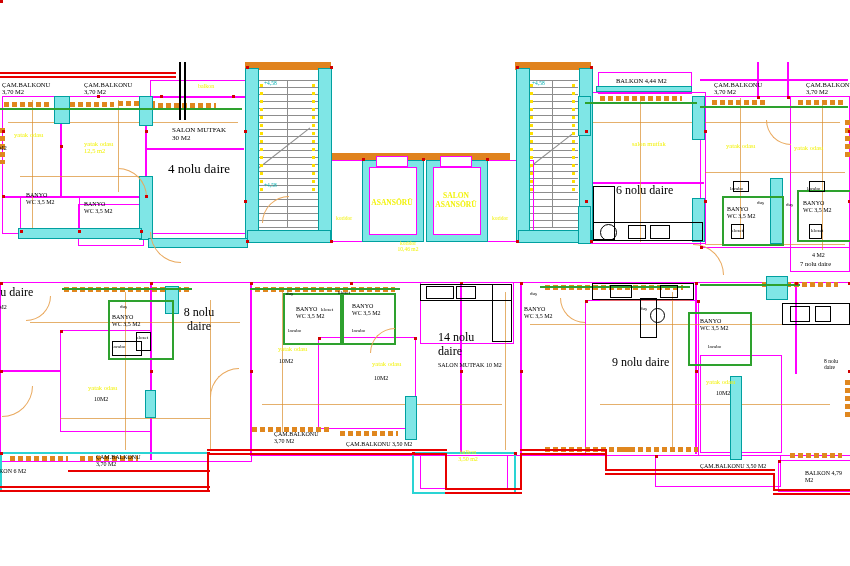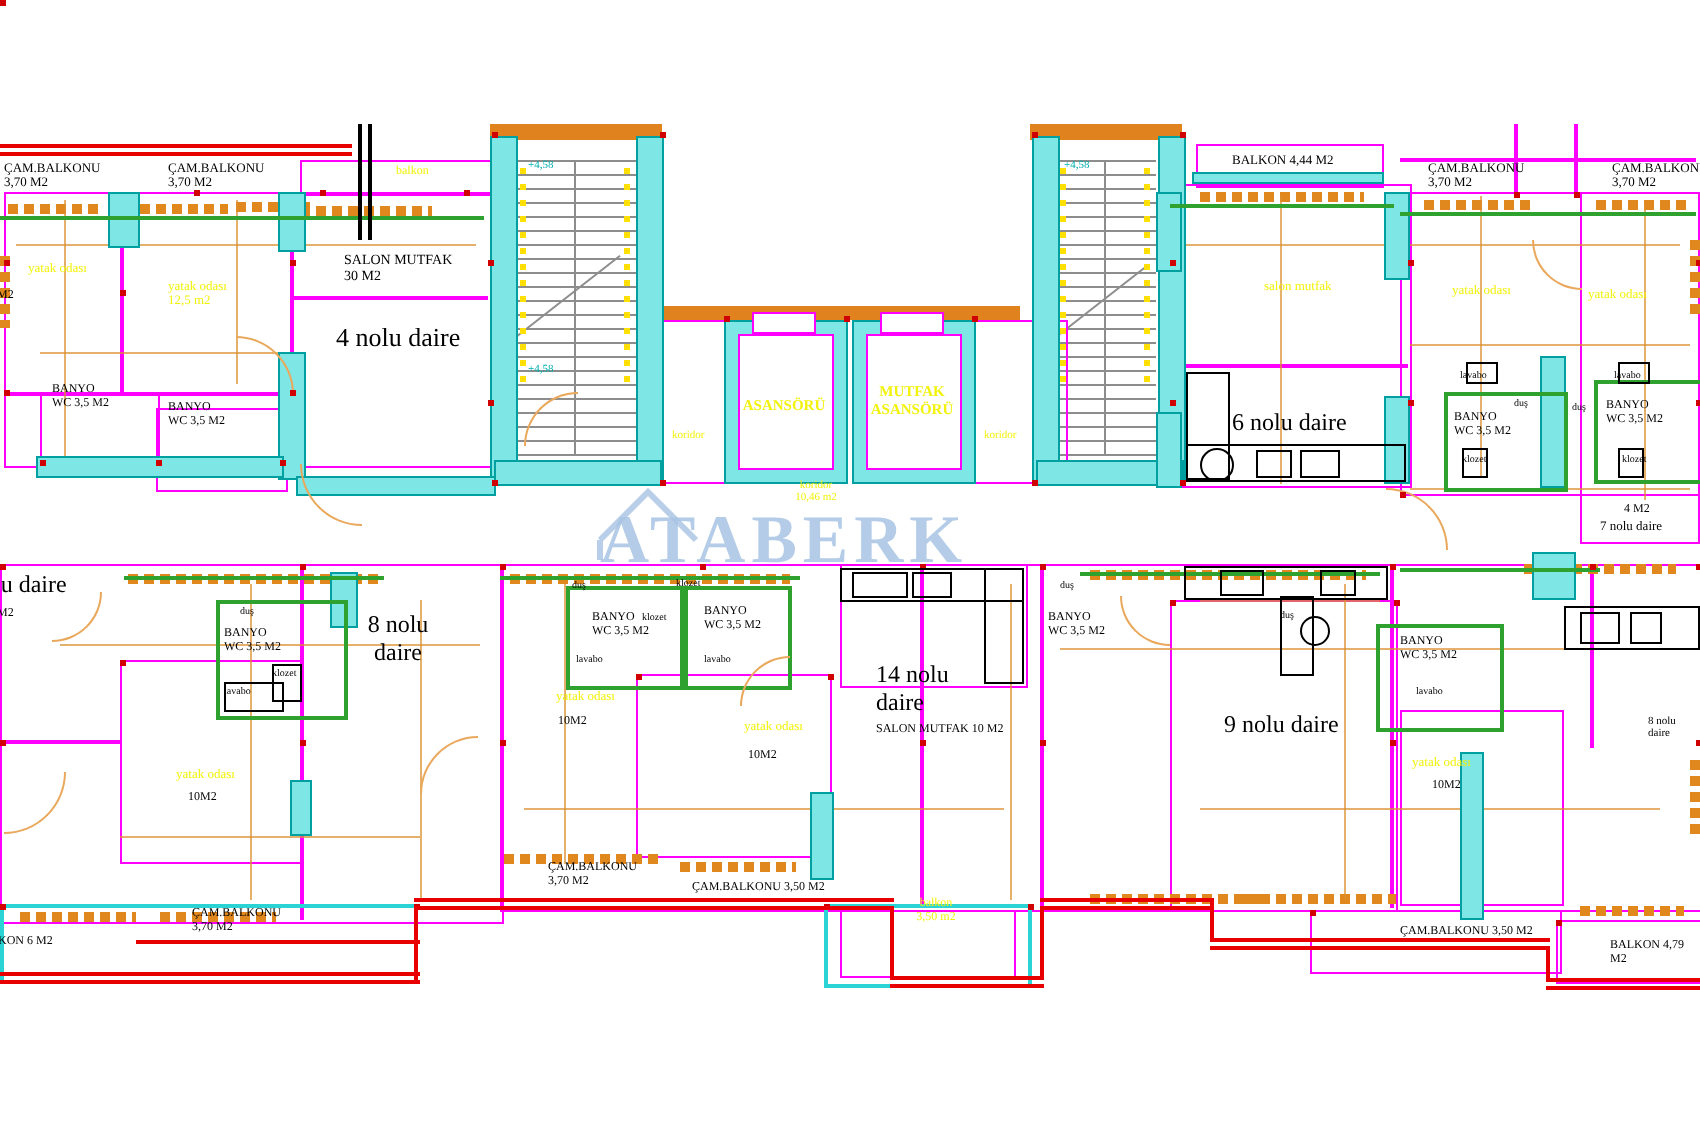--- a/index.html
+++ b/index.html
@@ -27,27 +27,20 @@
   .shaftin{background:#fff;border:1px solid #ff00ff;z-index:3;}
   .wm{position:absolute;z-index:6;color:#a8c4e4;font-family:"Liberation Serif",serif;
       font-size:34px;letter-spacing:3px;font-weight:bold;opacity:.85;}
   .ticks{position:absolute;left:0;top:0;width:3px;height:3px;background:#d00000;z-index:3;}
 </style>
 </head>
 <body>
 
 <div id="plan">
 
-  <div class="abs" style="left:294px;top:238px;z-index:6;">
-    <svg width="58" height="40" style="position:absolute;left:2px;top:2px;opacity:.8;">
-      <polyline points="4,30 28,6 52,30" fill="none" stroke="#a8c4e4" stroke-width="3"></polyline>
-      <line x1="4" y1="30" x2="4" y2="40" stroke="#a8c4e4" stroke-width="3"></line>
-    </svg>
-    <div class="wm" style="position:relative;left:6px;top:14px;">ATABERK</div>
-  </div>
   <div class="ticks" style="box-shadow: rgb(208, 0, 0) 97px 95px 0px, rgb(208, 0, 0) 160px 95px 0px, rgb(208, 0, 0) 232px 95px 0px, rgb(208, 0, 0) 2px 130px 0px, rgb(208, 0, 0) 2px 195px 0px, rgb(208, 0, 0) 60px 145px 0px, rgb(208, 0, 0) 145px 130px 0px, rgb(208, 0, 0) 145px 195px 0px, rgb(208, 0, 0) 244px 130px 0px, rgb(208, 0, 0) 244px 200px 0px, rgb(208, 0, 0) 20px 230px 0px, rgb(208, 0, 0) 78px 230px 0px, rgb(208, 0, 0) 140px 230px 0px, rgb(208, 0, 0) 246px 66px 0px, rgb(208, 0, 0) 330px 66px 0px, rgb(208, 0, 0) 246px 240px 0px, rgb(208, 0, 0) 330px 240px 0px, rgb(208, 0, 0) 362px 158px 0px, rgb(208, 0, 0) 422px 158px 0px, rgb(208, 0, 0) 486px 158px 0px, rgb(208, 0, 0) 516px 66px 0px, rgb(208, 0, 0) 590px 66px 0px, rgb(208, 0, 0) 516px 240px 0px, rgb(208, 0, 0) 590px 240px 0px, rgb(208, 0, 0) 585px 130px 0px, rgb(208, 0, 0) 585px 200px 0px, rgb(208, 0, 0) 704px 130px 0px, rgb(208, 0, 0) 704px 200px 0px, rgb(208, 0, 0) 848px 130px 0px, rgb(208, 0, 0) 848px 200px 0px, rgb(208, 0, 0) 757px 96px 0px, rgb(208, 0, 0) 787px 96px 0px, rgb(208, 0, 0) 700px 246px 0px, rgb(208, 0, 0) 0px 282px 0px, rgb(208, 0, 0) 150px 282px 0px, rgb(208, 0, 0) 250px 282px 0px, rgb(208, 0, 0) 350px 282px 0px, rgb(208, 0, 0) 460px 282px 0px, rgb(208, 0, 0) 520px 282px 0px, rgb(208, 0, 0) 695px 282px 0px, rgb(208, 0, 0) 795px 282px 0px, rgb(208, 0, 0) 848px 282px 0px, rgb(208, 0, 0) 0px 370px 0px, rgb(208, 0, 0) 150px 370px 0px, rgb(208, 0, 0) 250px 370px 0px, rgb(208, 0, 0) 460px 370px 0px, rgb(208, 0, 0) 520px 370px 0px, rgb(208, 0, 0) 695px 370px 0px, rgb(208, 0, 0) 848px 370px 0px, rgb(208, 0, 0) 0px 452px 0px, rgb(208, 0, 0) 207px 452px 0px, rgb(208, 0, 0) 412px 452px 0px, rgb(208, 0, 0) 514px 452px 0px, rgb(208, 0, 0) 655px 455px 0px, rgb(208, 0, 0) 778px 460px 0px, rgb(208, 0, 0) 60px 330px 0px, rgb(208, 0, 0) 318px 337px 0px, rgb(208, 0, 0) 414px 337px 0px, rgb(208, 0, 0) 585px 300px 0px, rgb(208, 0, 0) 697px 300px 0px;"></div>
 <div class="abs rd" style="left: 0px; top: 72px; width: 176px; height: 2px;"></div>
     <div class="abs rd" style="left: 0px; top: 76px; width: 176px; height: 2px;"></div>
     <div class="abs rd" style="left: 0px; top: 486px; width: 210px; height: 2px;"></div>
     <div class="abs rd" style="left: 0px; top: 490px; width: 210px; height: 2px;"></div>
     <div class="abs rd" style="left: 68px; top: 470px; width: 142px; height: 2px;"></div>
     <div class="abs rd" style="left: 207px; top: 449px; width: 240px; height: 2px;"></div>
     <div class="abs rd" style="left: 207px; top: 453px; width: 240px; height: 2px;"></div>
     <div class="abs rd" style="left: 207px; top: 453px; width: 2px; height: 37px;"></div>
     <div class="abs rd" style="left: 445px; top: 488px; width: 77px; height: 2px;"></div>
@@ -242,29 +235,29 @@
 30 M2</div>
     <div class="lbl" style="left: 168px; top: 162px; font-size: 13px; color: rgb(0, 0, 0);">4 nolu daire</div>
     <div class="lbl" style="left: 26px; top: 192px; font-size: 6px; color: rgb(0, 0, 0);">BANYO
 WC 3,5 M2</div>
     <div class="lbl" style="left: 84px; top: 201px; font-size: 6px; color: rgb(0, 0, 0);">BANYO
 WC 3,5 M2</div>
     <div class="lbl" style="left: 264px; top: 80px; font-size: 5.5px; color: rgb(0, 174, 174);">+4,58</div>
     <div class="lbl" style="left: 264px; top: 182px; font-size: 5.5px; color: rgb(0, 174, 174);">+4,58</div>
     <div class="lbl" style="left: 532px; top: 80px; font-size: 5.5px; color: rgb(0, 174, 174);">+4,58</div>
     <div class="lbl" style="left: 362px; top: 199px; font-size: 7.5px; color: rgb(242, 242, 12); width: 60px; text-align: center; font-weight: bold;">ASANSÖRÜ</div>
-    <div class="lbl" style="left: 426px; top: 192px; font-size: 7.5px; color: rgb(242, 242, 12); width: 60px; text-align: center; font-weight: bold;">MUTFAK
+    <div class="lbl" style="left: 426px; top: 192px; font-size: 7.5px; color: rgb(242, 242, 12); width: 60px; text-align: center; font-weight: bold;">SALON
 ASANSÖRÜ</div>
     <div class="lbl" style="left: 336px; top: 215px; font-size: 5.5px; color: rgb(242, 242, 12);">koridor</div>
     <div class="lbl" style="left: 492px; top: 215px; font-size: 5.5px; color: rgb(242, 242, 12);">koridor</div>
     <div class="lbl" style="left: 392px; top: 240px; font-size: 5.5px; color: rgb(242, 242, 12); width: 32px; text-align: center;">koridor
 10,46 m2</div>
     <div class="lbl" style="left: 616px; top: 77px; font-size: 6.5px; color: rgb(0, 0, 0);">BALKON 4,44 M2</div>
     <div class="lbl" style="left: 632px; top: 140px; font-size: 6.5px; color: rgb(242, 242, 12);">salon mutfak</div>
-    <div class="lbl" style="left: 616px; top: 205px; font-size: 12px; color: rgb(0, 0, 0);">6 nolu daire</div>
+    <div class="lbl" style="left: 616px; top: 184px; font-size: 12px; color: rgb(0, 0, 0);">6 nolu daire</div>
     <div class="lbl" style="left: 714px; top: 81px; font-size: 6.5px; color: rgb(0, 0, 0);">ÇAM.BALKONU
 3,70 M2</div>
     <div class="lbl" style="left: 806px; top: 81px; font-size: 6.5px; color: rgb(0, 0, 0);">ÇAM.BALKONU
 3,70 M2</div>
     <div class="lbl" style="left: 726px; top: 142px; font-size: 6.5px; color: rgb(242, 242, 12);">yatak odası</div>
     <div class="lbl" style="left: 794px; top: 144px; font-size: 6.5px; color: rgb(242, 242, 12);">yatak odası</div>
     <div class="lbl" style="left: 730px; top: 186px; font-size: 5px; color: rgb(0, 0, 0);">lavabo</div>
     <div class="lbl" style="left: 807px; top: 186px; font-size: 5px; color: rgb(0, 0, 0);">lavabo</div>
     <div class="lbl" style="left: 757px; top: 200px; font-size: 5px; color: rgb(0, 0, 0);">duş</div>
     <div class="lbl" style="left: 786px; top: 202px; font-size: 5px; color: rgb(0, 0, 0);">duş</div>

